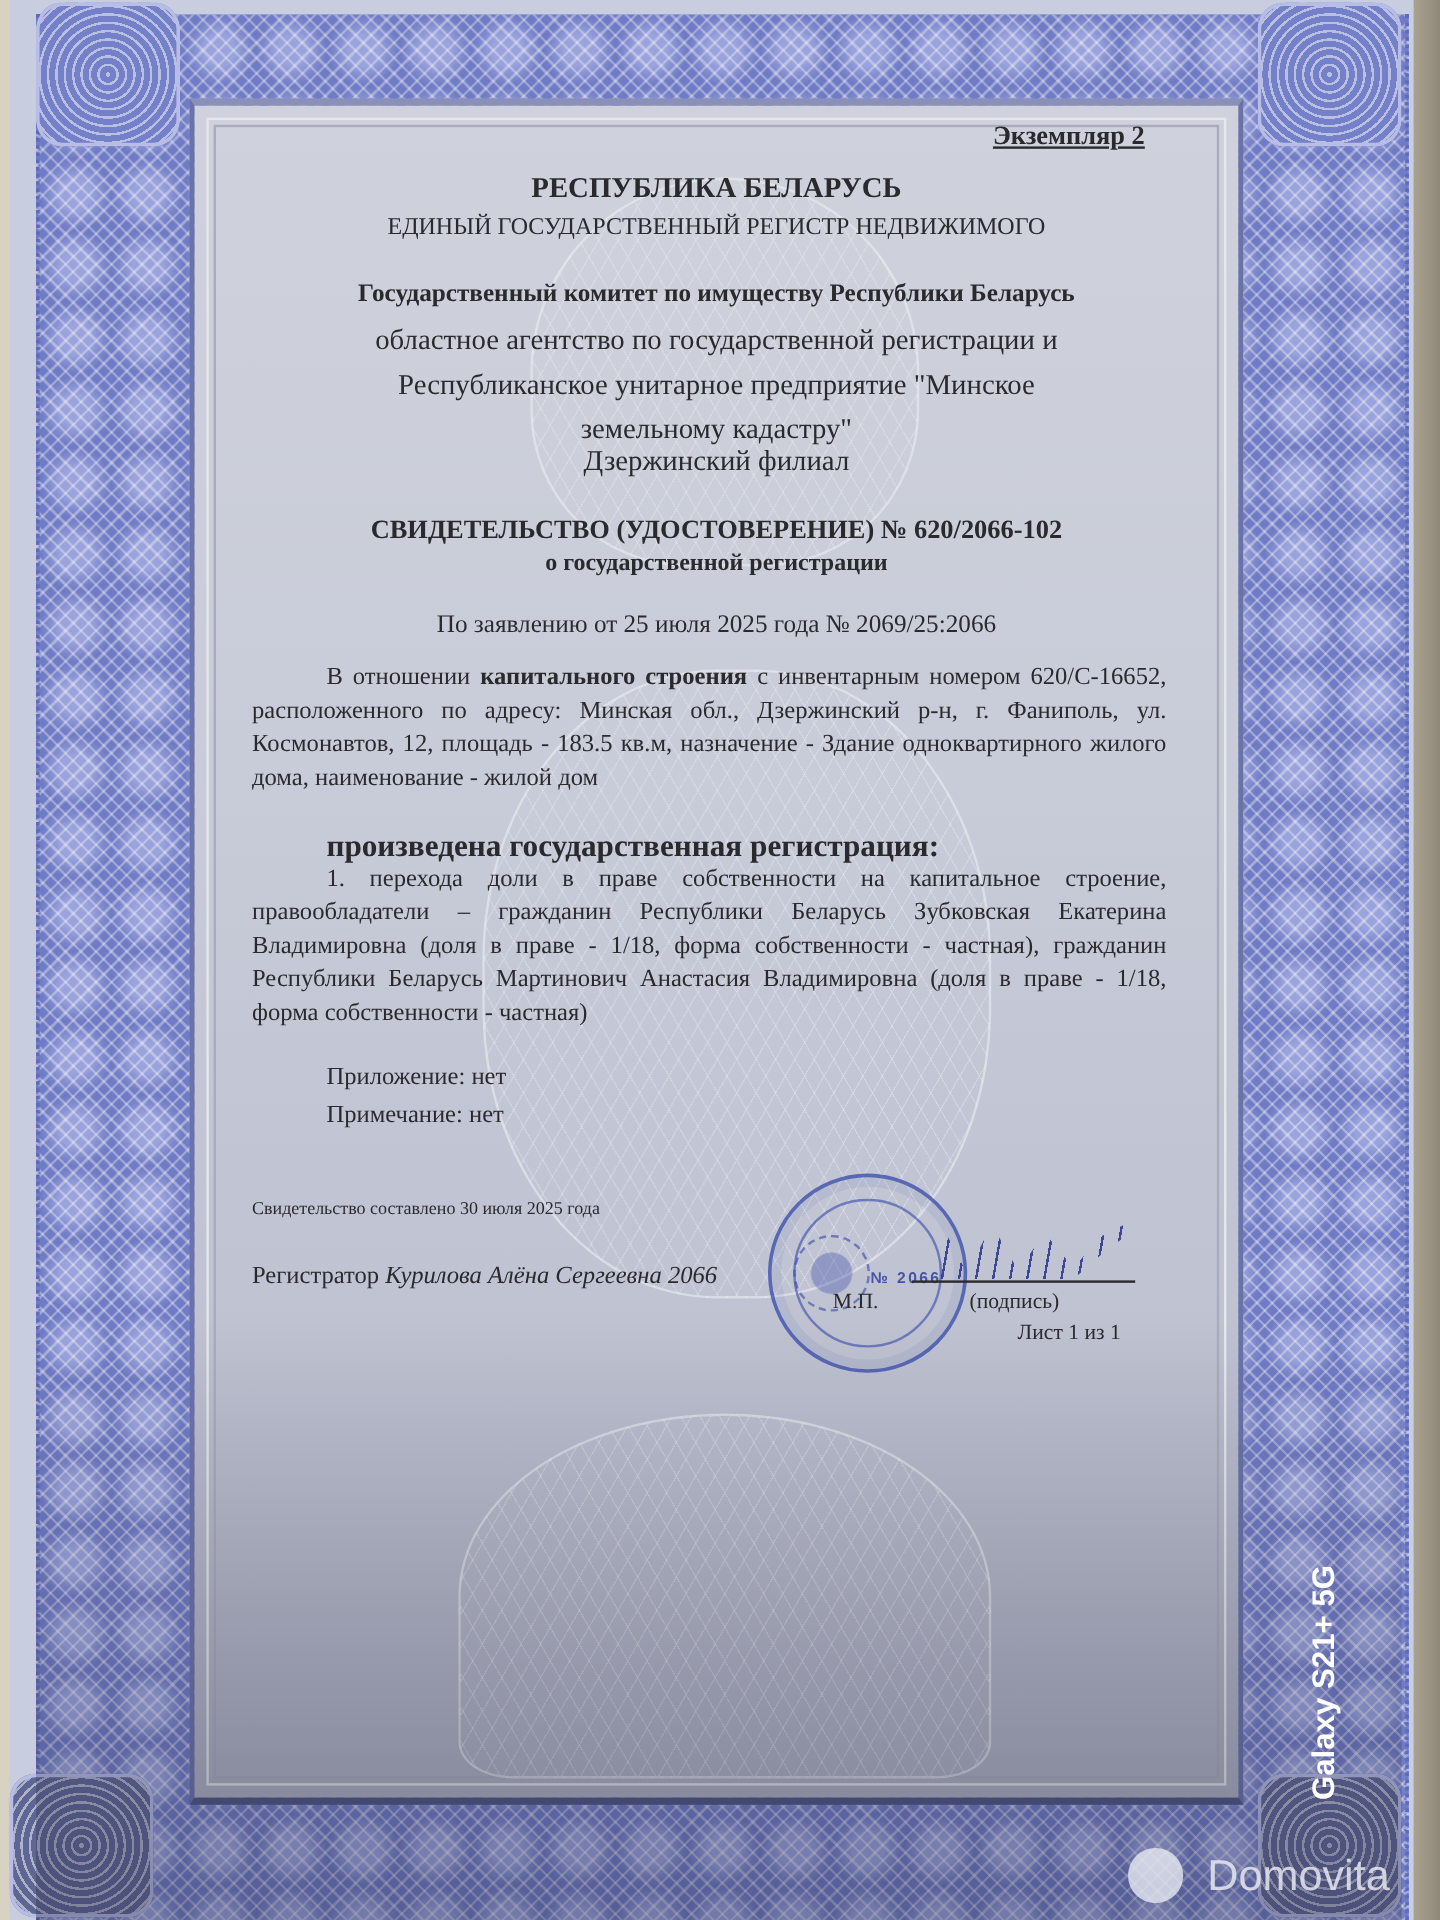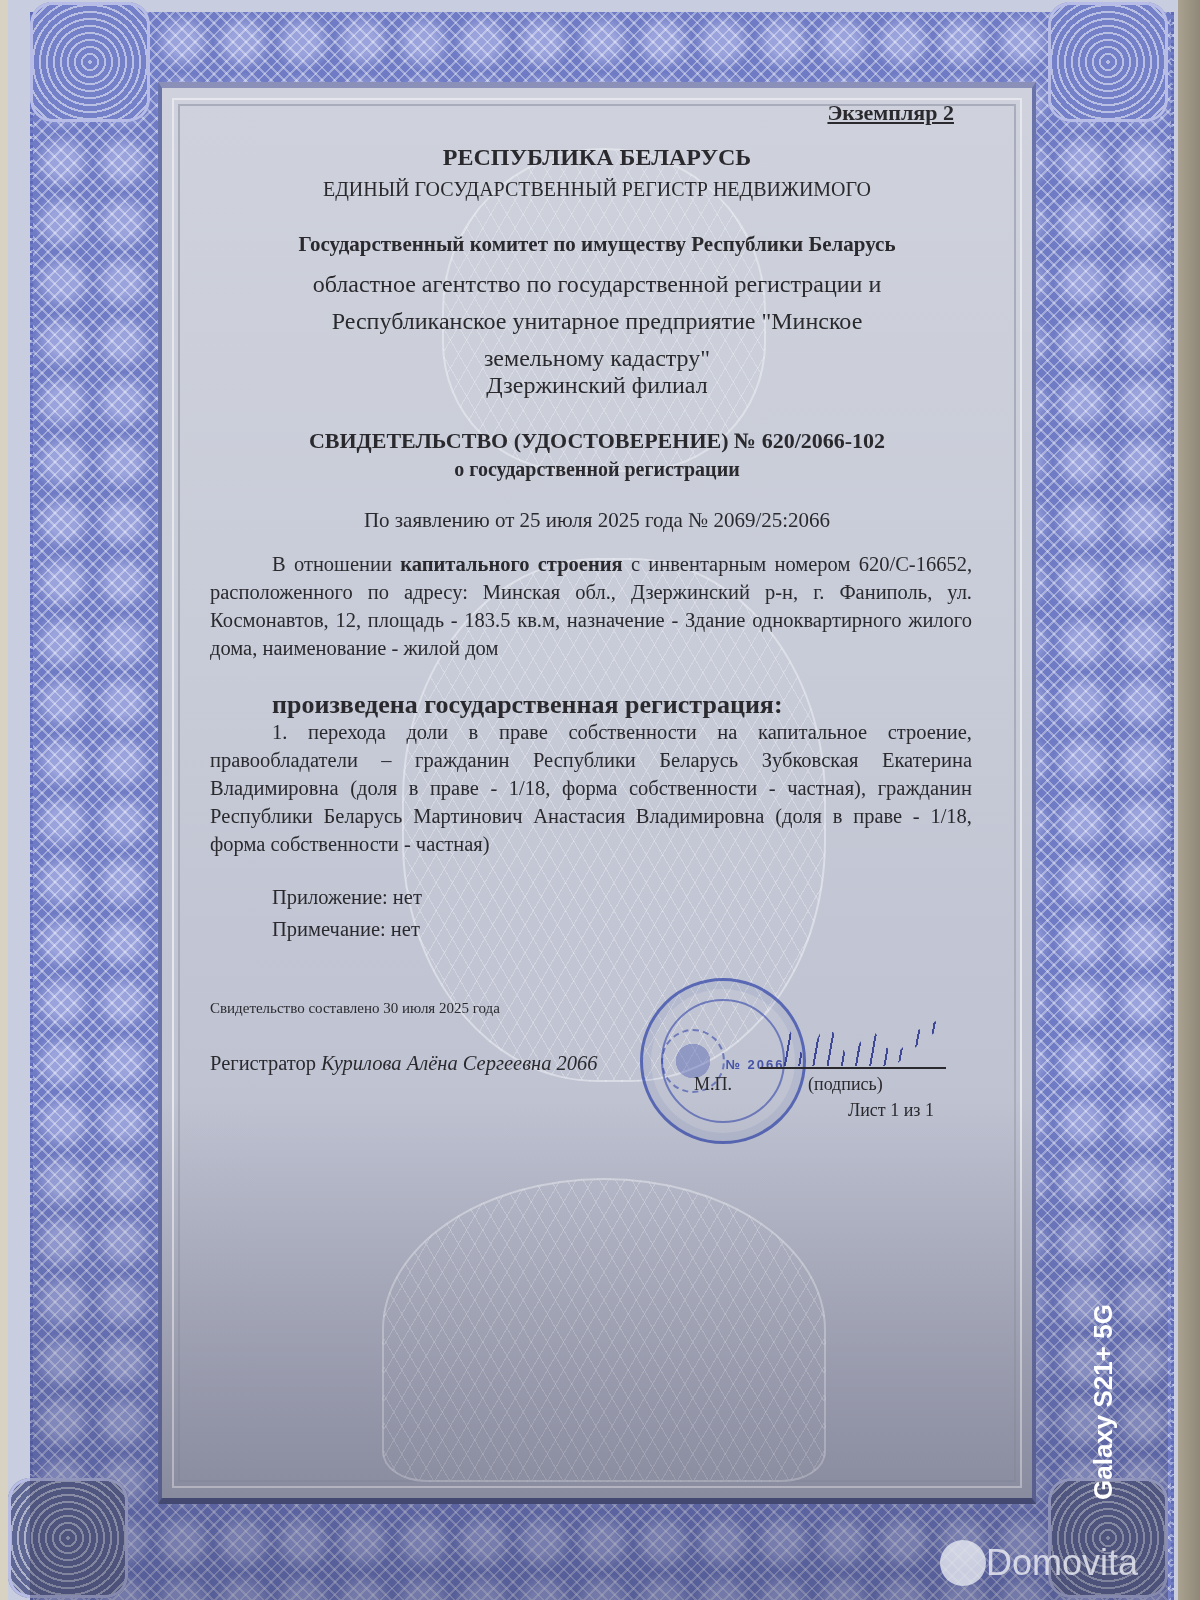--- a/index.html
+++ b/index.html
@@ -114,21 +114,21 @@
       clip-path: polygon(0 100%, 8% 10%, 20% 90%, 32% 5%, 45% 85%, 58% 20%, 72% 80%, 86% 25%, 100% 0, 100% 20%, 88% 50%, 72% 100%);
     }
     .mp { left: 532px; top: 986px; font-size: 18px; }
     .sign-label { left: 646px; top: 986px; font-size: 18px; }
     .sheet-no { left: 686px; top: 1012px; font-size: 18px; }
     .phone-tag {
       position: absolute; left: 1088px; top: 1500px; transform: rotate(-90deg); transform-origin: left top;
       color: #ffffff; font-family: "Liberation Sans", sans-serif; font-weight: bold; font-size: 26px; white-space: nowrap;
     }
     .wm-logo {
-      position: absolute; left: 940px; top: 1540px; display: flex; align-items: center; gap: 0;
+      position: absolute; left: 940px; top: 1540px; display: flex; align-items: center; gap: 20px;
       color: rgba(230,232,240,0.85); font-family: "Liberation Sans", sans-serif; font-size: 36px;
     }
     .wm-logo .dot {
       width: 46px; height: 46px; border-radius: 50%; background: rgba(230,232,240,0.8);
     }
   </style>
 </head>
 <body>
 
 <div class="sheet">

